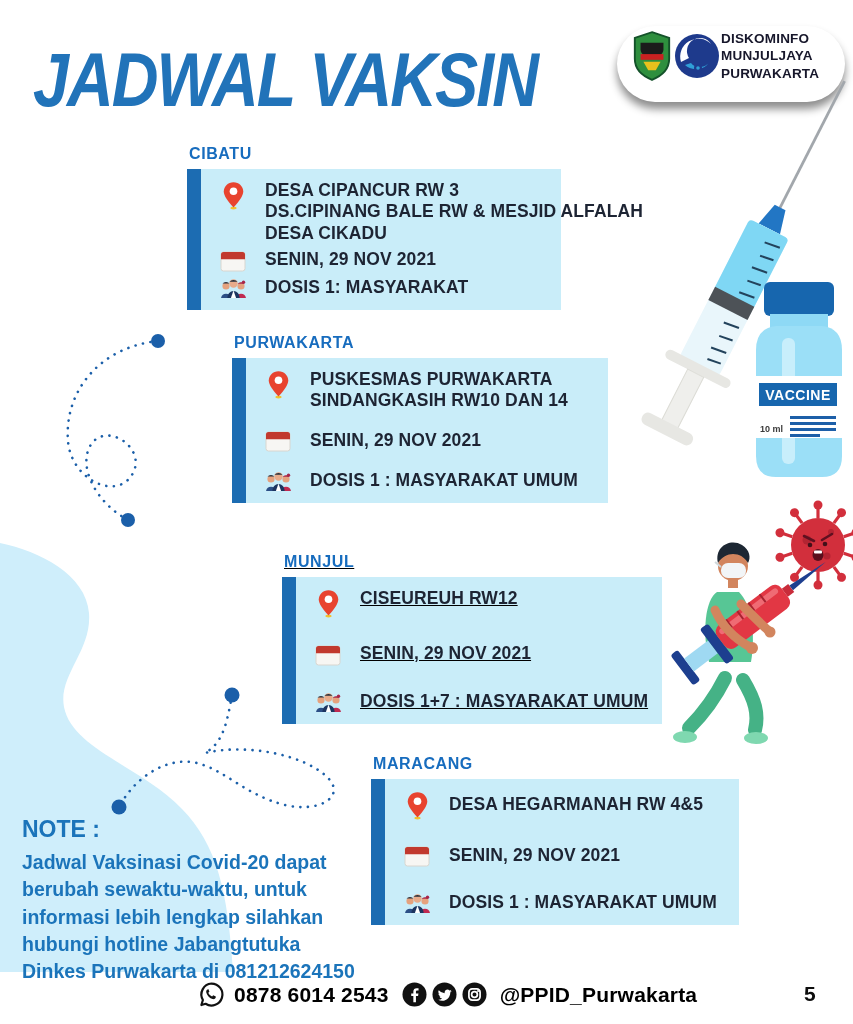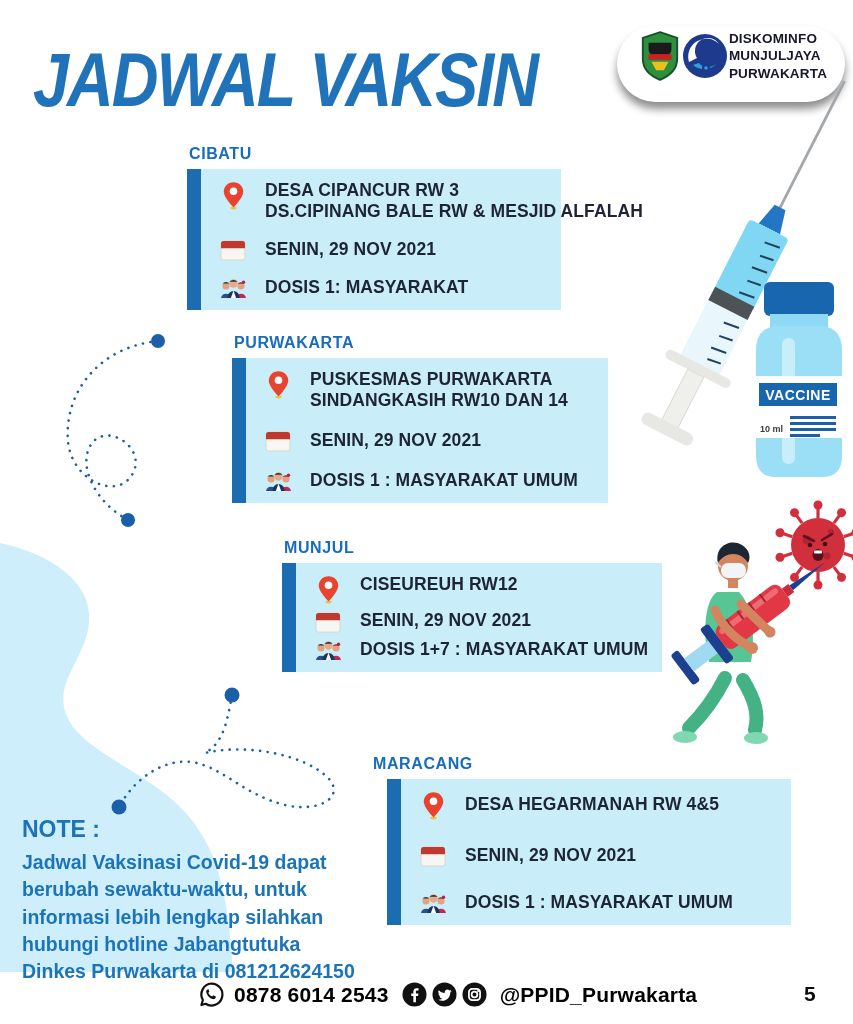--- a/index.html
+++ b/index.html
@@ -7,21 +7,21 @@
           font-family:"Liberation Sans",sans-serif;}
 
   
   .title{position:absolute;left:33px;top:36px;font-size:66px;font-weight:bold;font-style:italic;
          color:#2173b9;letter-spacing:-2px;transform:scaleY(1.14) scaleX(0.98);transform-origin:left top;
          white-space:nowrap;}
 
   
   .badge{position:absolute;left:617px;top:26px;width:228px;height:76px;background:#fff;border-radius:42px;
          box-shadow:0 7px 8px rgba(0,0,0,0.45);display:flex;align-items:center;padding:0 10px 16px 14px;
-         box-sizing:border-box;justify-content:center;}
+         box-sizing:border-box;}
   .badge-text{font-size:13.5px;font-weight:bold;color:#17172b;line-height:1.3;letter-spacing:0.2px;}
 
   
   .sched{position:absolute;}
   .sched-label{font-size:16px;font-weight:bold;color:#176cbe;letter-spacing:0.6px;margin:0 0 6px 2px;}
   .card{background:#c9edf9;border-left:14px solid #1c6cb2;display:flex;flex-direction:column;
         justify-content:space-between;padding:11px 17px 11px 17px;box-sizing:border-box;}
   .row{display:flex;align-items:center;gap:17px;}
   .row.loc{align-items:flex-start;}
   .ic{width:30px;flex:none;display:flex;justify-content:center;padding-top:1px;}
@@ -96,20 +96,21 @@
         <span class="ic">
           <svg width="21" height="29" viewBox="0 0 22 30">
             <ellipse cx="11" cy="28.2" rx="3.2" ry="1.5" fill="#f2c230"></ellipse>
             <path d="M11,1 C5.2,1 0.8,5.4 0.8,10.9 C0.8,17.6 11,27.5 11,27.5 s10.2,-9.9 10.2,-16.6 C21.2,5.4 16.8,1 11,1 Z" fill="#e8432f"></path>
             <circle cx="11" cy="10.6" r="4" fill="#ffffff"></circle>
           </svg>
         </span>
         <div class="txt">
           <div>DESA CIPANCUR RW 3</div>
           <div>DS.CIPINANG BALE RW &amp; MESJID ALFALAH</div>
+          <div>DESA CIKADU</div>
         </div>
       </div>
       <div class="row">
         <span class="ic">
           <svg width="26" height="22" viewBox="0 0 26 22">
             <rect x="1" y="2" width="24" height="19" rx="2.5" fill="#f7f6f3" stroke="#d9d6cf"></rect>
             <path d="M1,4.5 a2.5,2.5 0 0 1 2.5,-2.5 h19 a2.5,2.5 0 0 1 2.5,2.5 v4.7 h-24 Z" fill="#c1392e"></path>
           </svg>
         </span>
         <div class="txt">SENIN, 29 NOV 2021</div>
@@ -174,23 +175,23 @@
               <path d="M9,4.8 a4.5,3.4 0 0 1 8,0 Z" fill="#27303c"></path>
             <path d="M6.8,21 a6.2,7 0 0 1 12.4,0 Z" fill="#1c3560"></path>
             <path d="M13,13.5 l2.6,7.5 h-5.2 Z" fill="#ffffff"></path>
           </svg>
         </span>
         <div class="txt">DOSIS 1 : MASYARAKAT UMUM</div>
       </div>
     </div>
   </div>
 
-  <div class="sched" style="left:282px;top:539px;">
+  <div class="sched" style="left:282px;top:553px;text-decoration:underline;">
     <div class="sched-label">MUNJUL</div>
-    <div class="card" style="width:380px;height:109px;">
+    <div class="card" style="width:380px;height:147px;">
       <div class="row loc">
         <span class="ic">
           <svg width="21" height="29" viewBox="0 0 22 30">
             <ellipse cx="11" cy="28.2" rx="3.2" ry="1.5" fill="#f2c230"></ellipse>
             <path d="M11,1 C5.2,1 0.8,5.4 0.8,10.9 C0.8,17.6 11,27.5 11,27.5 s10.2,-9.9 10.2,-16.6 C21.2,5.4 16.8,1 11,1 Z" fill="#e8432f"></path>
             <circle cx="11" cy="10.6" r="4" fill="#ffffff"></circle>
           </svg>
         </span>
         <div class="txt">
           <div>CISEUREUH RW12</div>
@@ -221,21 +222,21 @@
             <path d="M13,13.5 l2.6,7.5 h-5.2 Z" fill="#ffffff"></path>
           </svg>
         </span>
         <div class="txt">DOSIS 1+7 : MASYARAKAT UMUM</div>
       </div>
     </div>
   </div>
 
   <div class="sched" style="left:371px;top:755px;">
     <div class="sched-label">MARACANG</div>
-    <div class="card" style="width:404px;height:146px;margin-left:16px;">
+    <div class="card" style="width:368px;height:146px;">
       <div class="row">
         <span class="ic">
           <svg width="21" height="29" viewBox="0 0 22 30">
             <ellipse cx="11" cy="28.2" rx="3.2" ry="1.5" fill="#f2c230"></ellipse>
             <path d="M11,1 C5.2,1 0.8,5.4 0.8,10.9 C0.8,17.6 11,27.5 11,27.5 s10.2,-9.9 10.2,-16.6 C21.2,5.4 16.8,1 11,1 Z" fill="#e8432f"></path>
             <circle cx="11" cy="10.6" r="4" fill="#ffffff"></circle>
           </svg>
         </span>
         <div class="txt">DESA HEGARMANAH RW 4&amp;5</div>
       </div>
@@ -402,21 +403,21 @@
     <g stroke="#d2855e" stroke-width="9" stroke-linecap="round" fill="none">
       <path d="M60,110 C68,128 82,140 95,147"></path>
       <path d="M86,104 C98,116 108,126 114,131"></path>
     </g>
     <circle cx="97" cy="148" r="6" fill="#d2855e"></circle>
     <circle cx="115" cy="132" r="5.5" fill="#d2855e"></circle>
   </svg>
 
   <div class="note">
     <div class="note-head">NOTE :</div>
-    <div class="note-line">Jadwal Vaksinasi Covid-19 dapat</div>
+    <div class="note-line">Jadwal Vaksinasi Covid-20 dapat</div>
     <div class="note-line">berubah sewaktu-waktu, untuk</div>
     <div class="note-line">informasi lebih lengkap silahkan</div>
     <div class="note-line">hubungi hotline Jabangtutuka</div>
     <div class="note-line">Dinkes Purwakarta di 081212624150</div>
   </div>
 
   <div class="footer">
     <span>
       <svg width="27" height="27" viewBox="0 0 32 32">
         <path d="M16,3 a13,13 0 1 1 -7,24 L4,28.5 5.8,22.5 A13,13 0 0 1 16,3 Z" fill="none" stroke="#111111" stroke-width="2.6" stroke-linejoin="round"></path>

